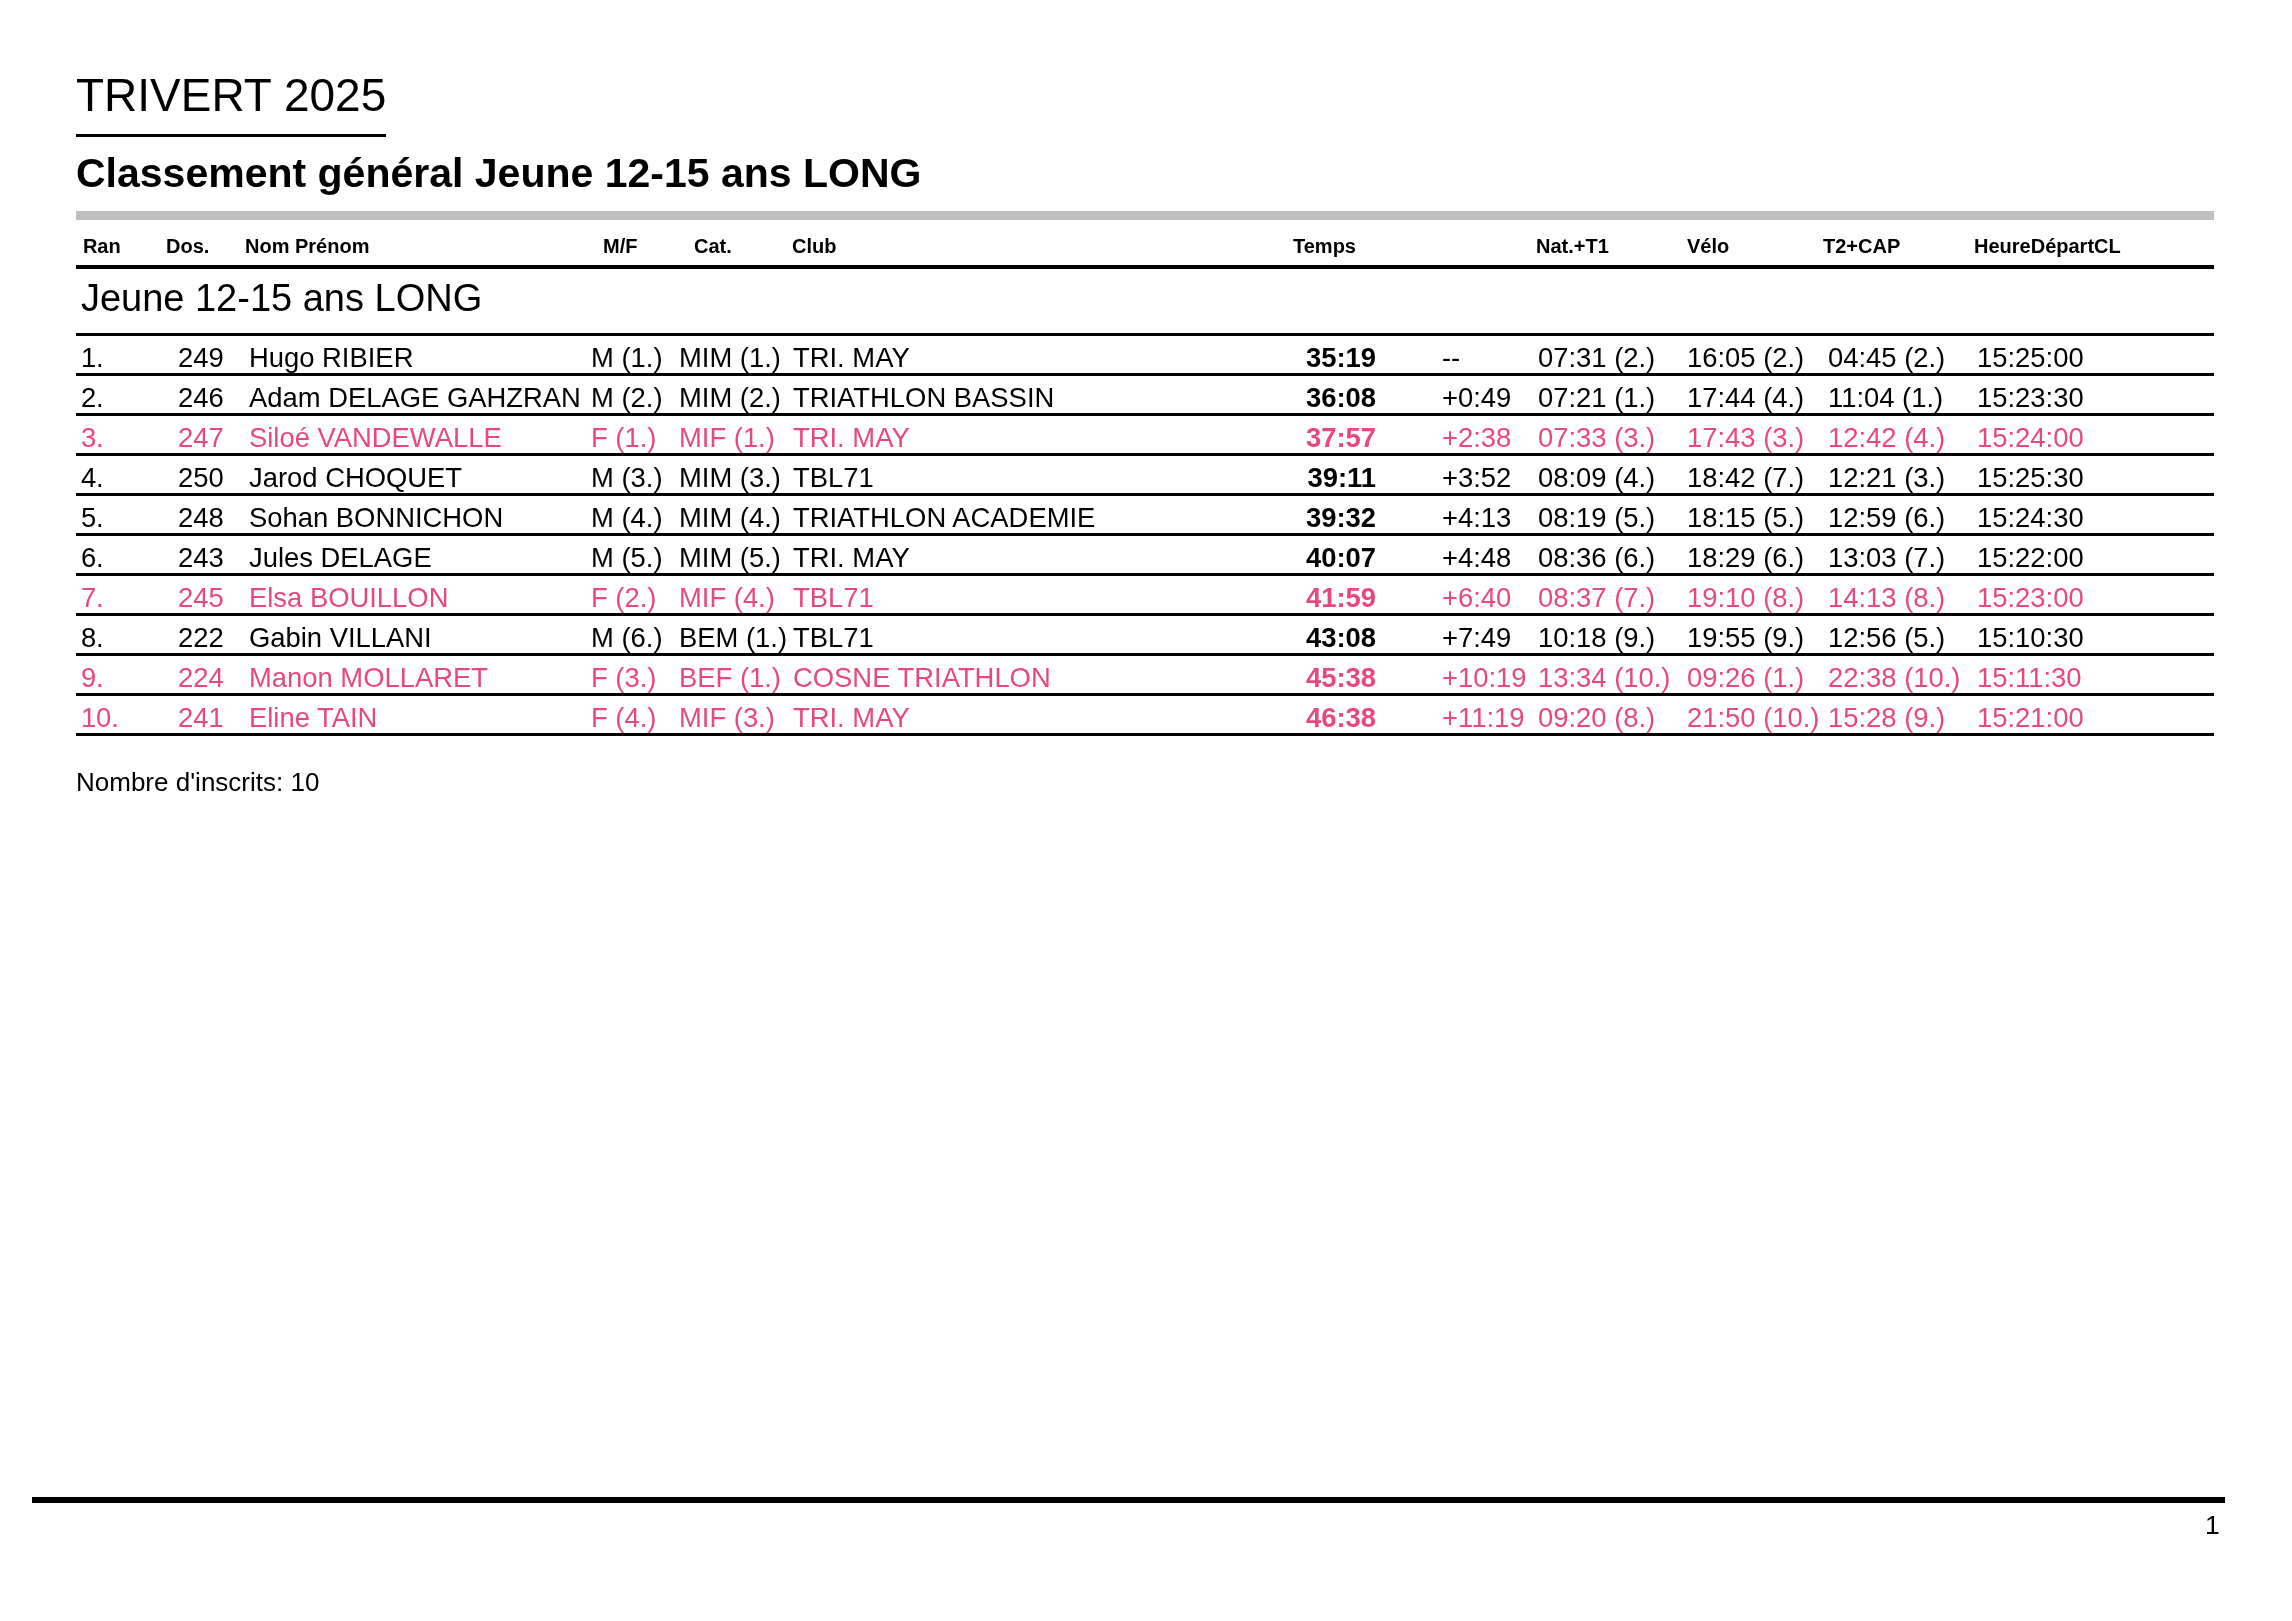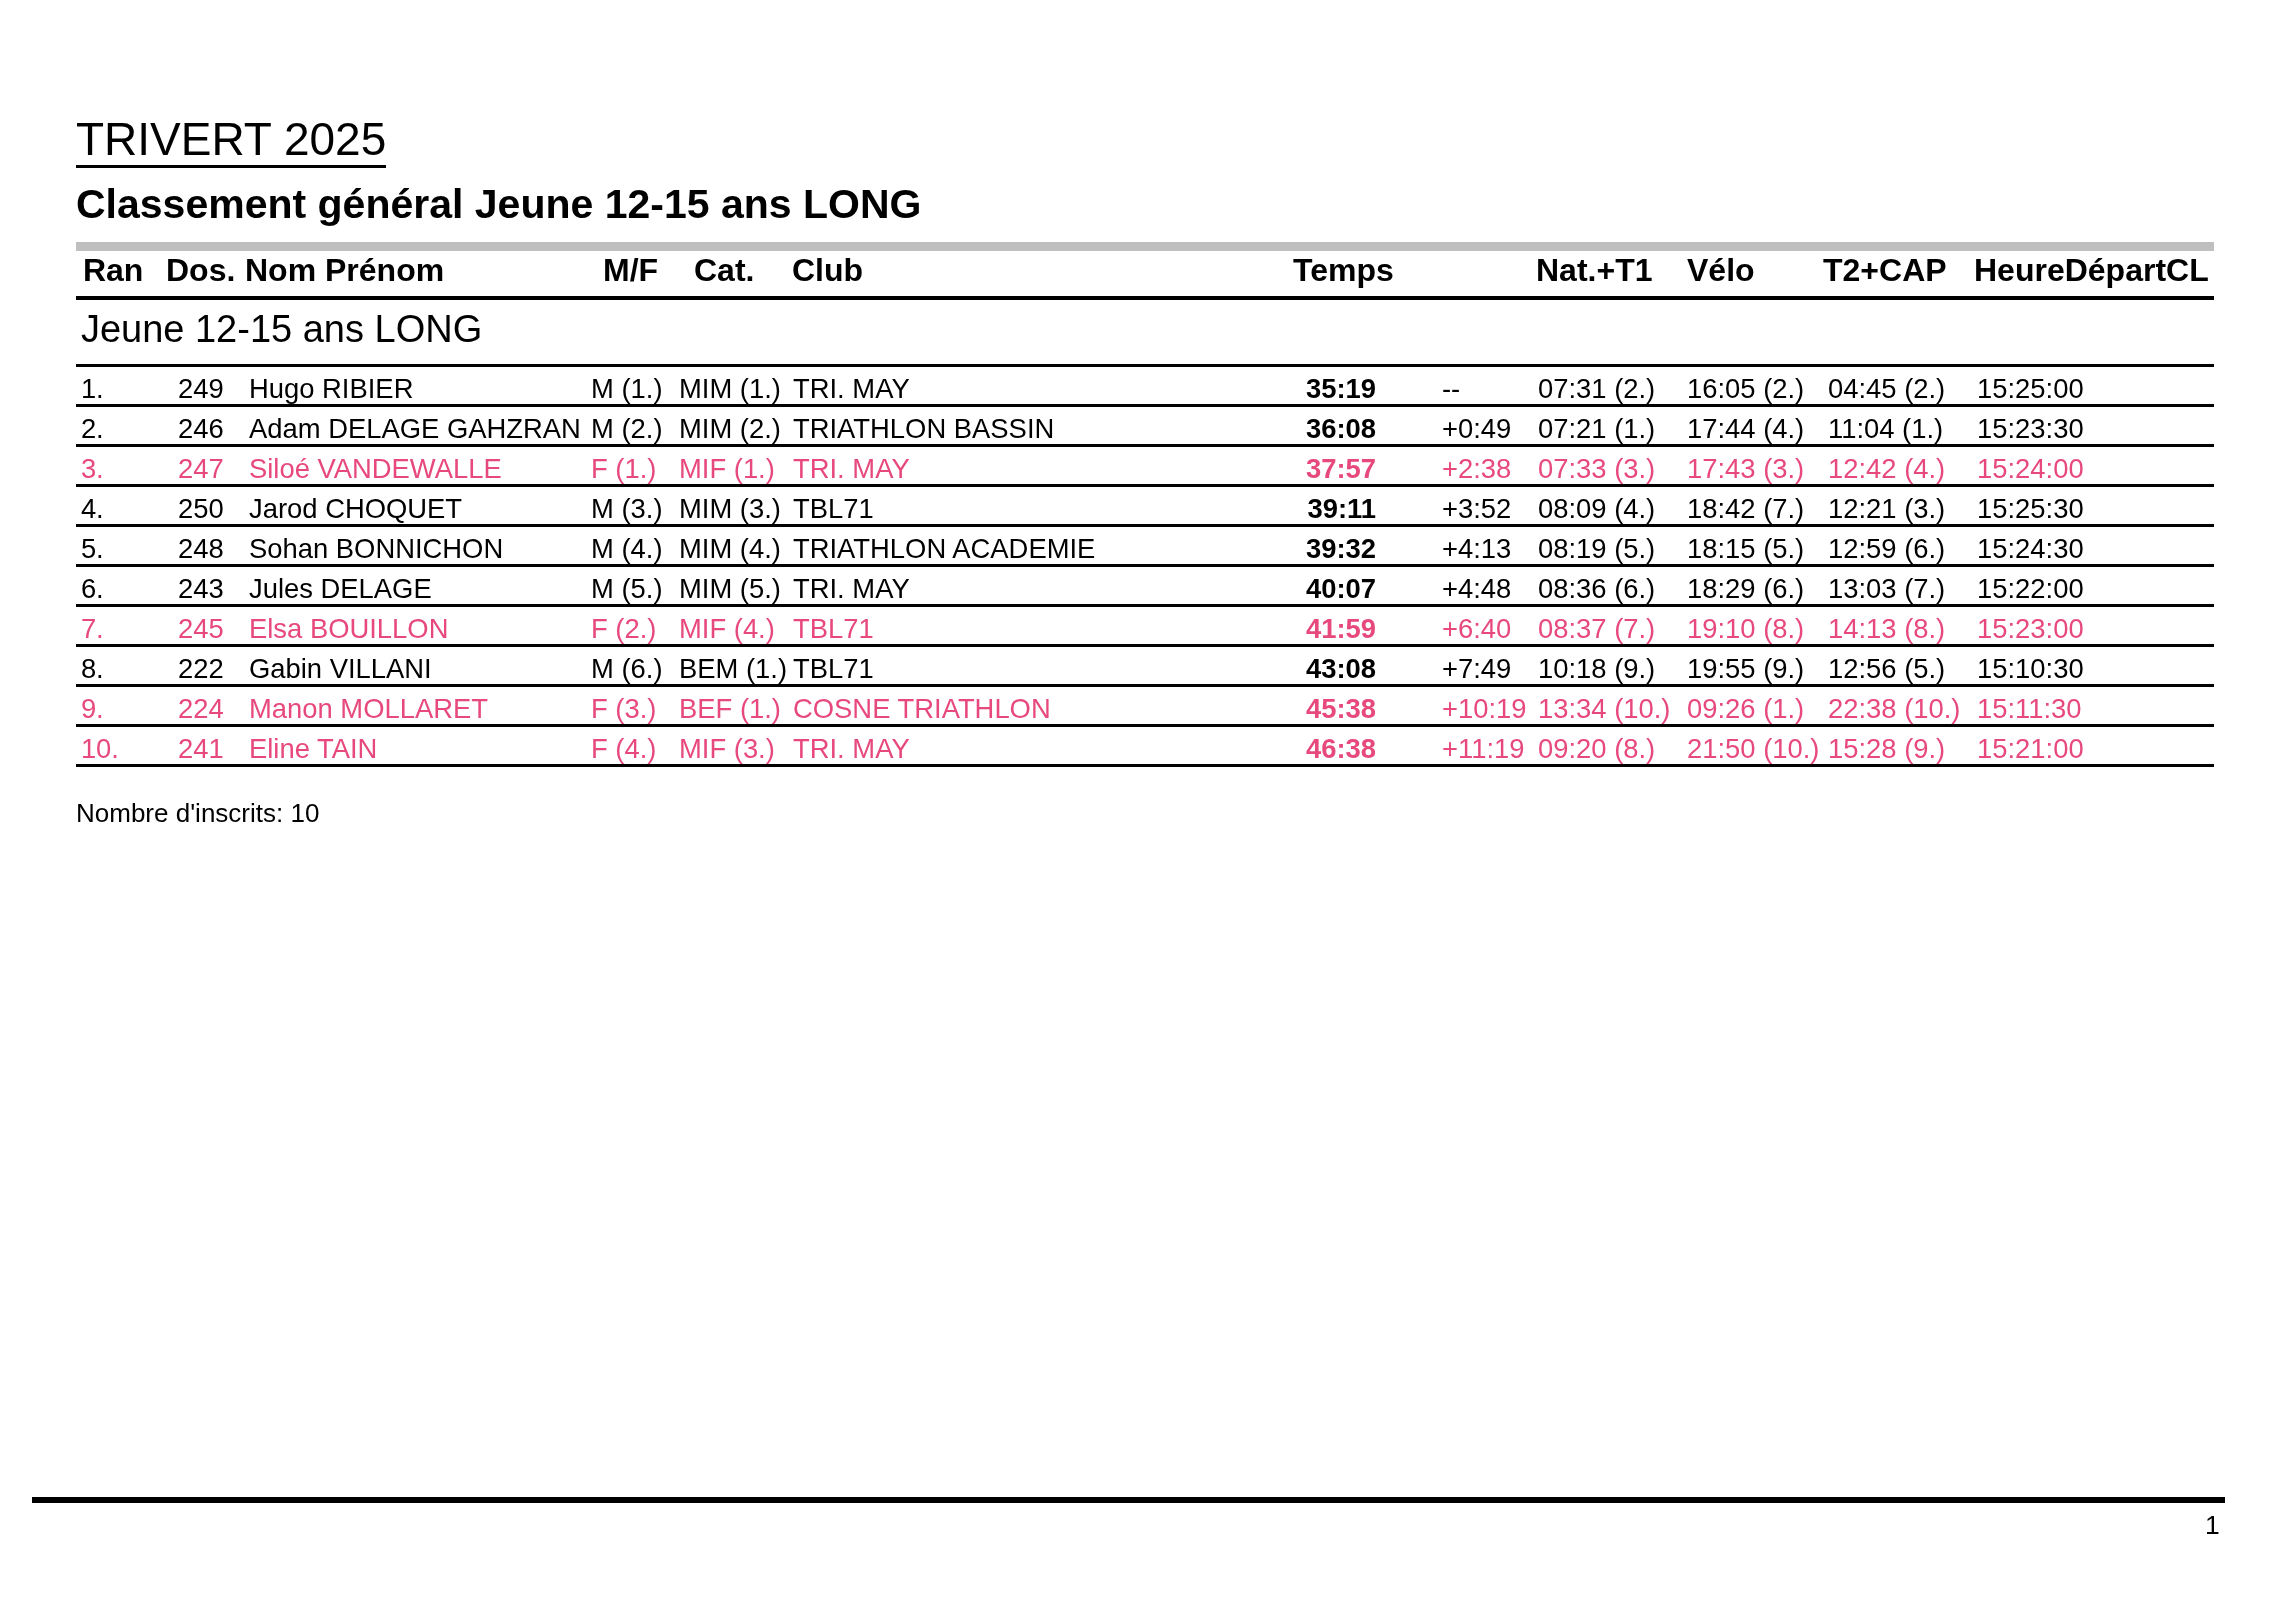--- a/index.html
+++ b/index.html
@@ -7,33 +7,33 @@
     position:relative;
     width:2293px;height:1621px;
     background:#ffffff;
     font-family:"Liberation Sans", sans-serif;
     color:#000;
     overflow:hidden;
   }
   .content{position:absolute;left:76px;top:0;width:2138px;}
   .event-title{
     display:inline-block;
-    margin-top:116px;
+    margin-top:72px;
     font-size:46px;font-weight:normal;line-height:1.0;
     border-bottom:3.9px solid #000;
-    padding-bottom:3px;
+    padding-bottom:16px;
   }
   .doc-title{
     margin-top:15.7px;
     font-size:41px;font-weight:bold;line-height:1.0;
   }
   .gray-bar{margin-top:17.6px;height:8.8px;width:100%;}
   
   .thead{position:relative;height:45px;border-bottom:4.9px solid #000;}
-  .thead .cell{position:absolute;bottom:6.9px;font-size:32px;font-weight:bold;white-space:nowrap;}
+  .thead .cell{position:absolute;bottom:6.9px;font-size:20px;font-weight:bold;white-space:nowrap;}
   .section-row{position:relative;height:64px;border-bottom:3.9px solid #000;}
   .section-title{position:absolute;left:4.9px;bottom:12.7px;font-size:38px;white-space:nowrap;}
   .row{position:relative;height:37px;border-bottom:3.9px solid #000;}
   .row .cell{position:absolute;top:5.9px;font-size:27.4px;white-space:nowrap;}
   .row.pink .cell{color:#e7497c;}
   
   .c-ran{left:4.9px;}
   .c-dos{left:102px;}
   .c-name{left:173px;}
   .c-mf{left:515px;}

